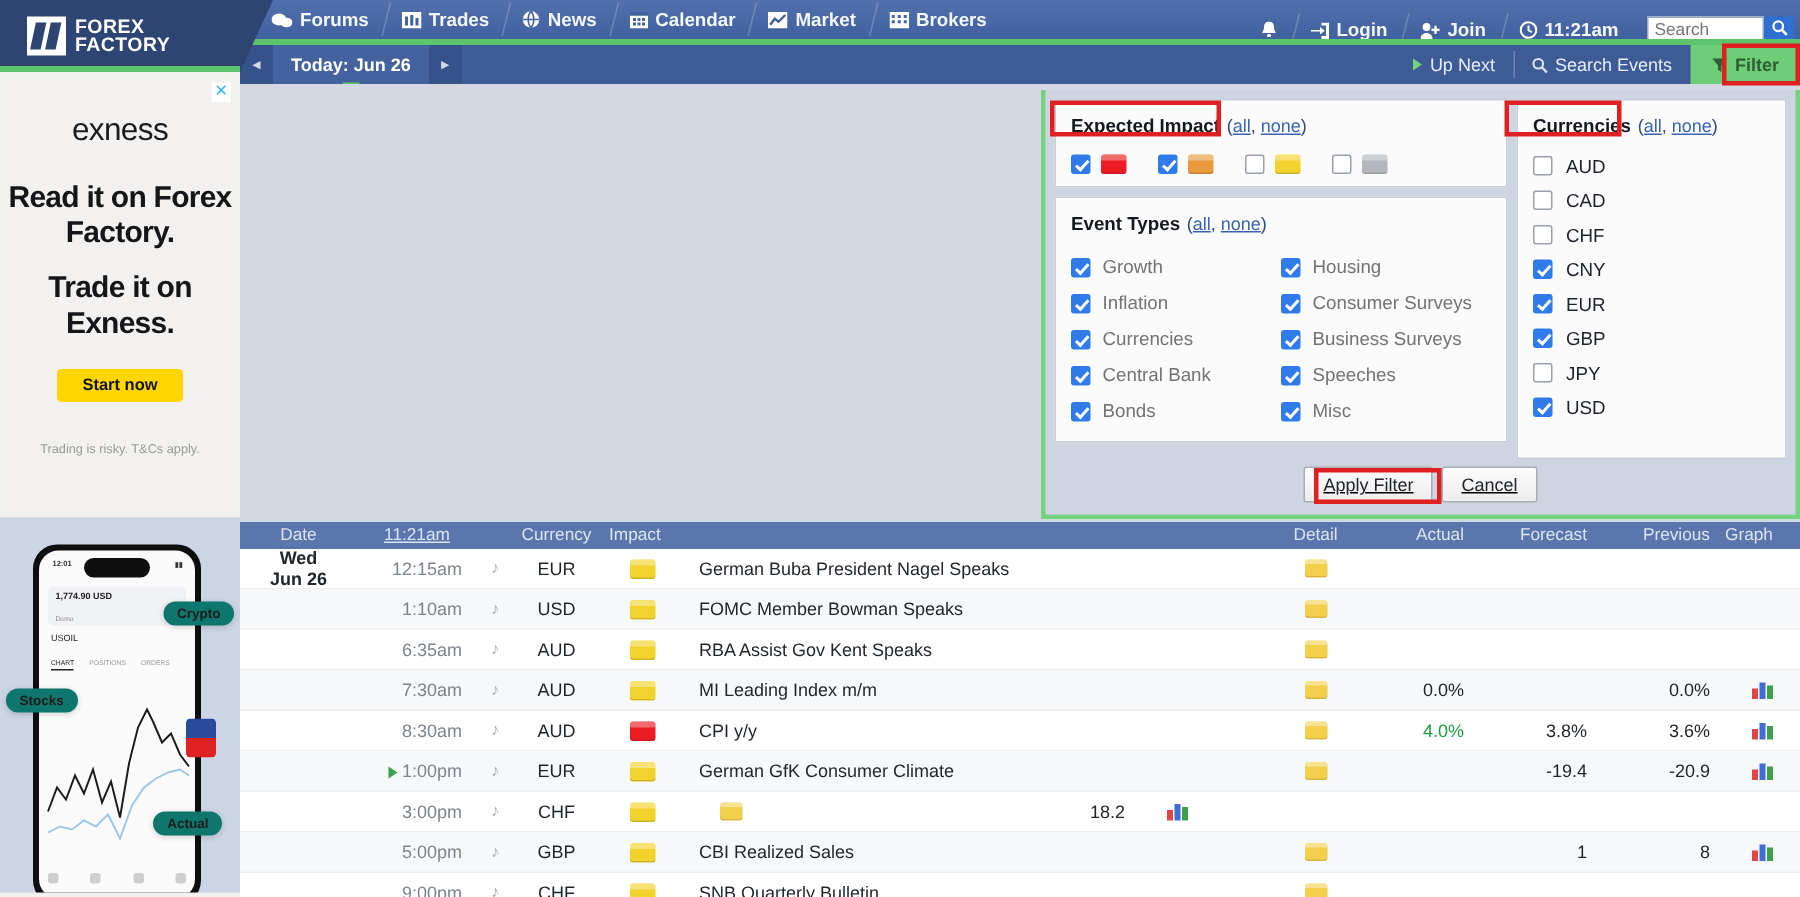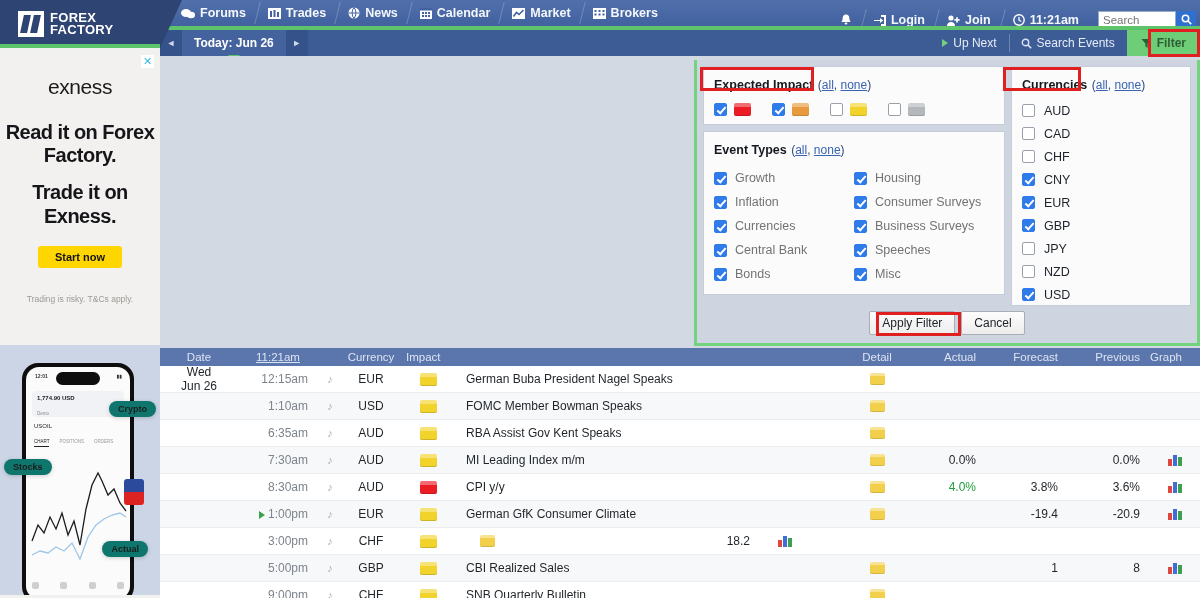--- a/index.html
+++ b/index.html
@@ -222,21 +222,21 @@
   .et-box{ margin-top:6px; }
   .et-grid{ display:flex; margin-top:8px; }
   .et-col{ width:145px; }
   .et-item{ display:flex; align-items:center; gap:8px; height:24px; font-size:12.5px; color:#737373; cursor:pointer; }
 
   .cur-box{ height:240px; }
   .cur-item{ display:flex; align-items:center; gap:9px; height:23px; font-size:12.5px; color:#1e232b; cursor:pointer; }
 
   .fp-actions{
     position:absolute; bottom:8px; left:0; right:0; display:flex; justify-content:center;
-    gap:6px; align-items:center;
+    gap:6px; align-items:center;text-decoration:underline;
   }
   .btn{
     background: linear-gradient(#fdfdfd,#ededed);
     border:1px solid #a9adb4; border-radius:2px;
     font-size:12px; color:#20242b; padding:4px 12px; cursor:pointer;
     font-family:"Liberation Sans",sans-serif;
   }
 
   
   .cal{
@@ -264,21 +264,21 @@
   .c-prev{ width:82px; text-align:right; padding-right:6px; }
   .c-graph{ width:54px; display:flex; justify-content:center; padding-left:4px;}
 
   .cal-head .c-date,.cal-head .c-cur,.cal-head .c-imp,
   .cal-head .c-detail,.cal-head .c-act,.cal-head .c-fore,
   .cal-head .c-prev,.cal-head .c-graph{ text-align:center; display:block; }
   .cal-head .c-time{ text-align:center; padding-right:0; color:#dde4f1; text-decoration:underline; }
   .cal-head .c-event{ padding-left:10px; }
   .cal-head .c-act,.cal-head .c-fore,.cal-head .c-prev{ padding-right:6px; text-align:right; }
 
-  .date-cell{ font-weight:normal; font-size:12px; line-height:14px; color:#22272c; text-align:center; }
+  .date-cell{ font-weight:bold; font-size:12px; line-height:14px; color:#22272c; text-align:center; }
   .val-green{ color:#1f9e3e; }
   .play{
     display:inline-block; width:0;height:0;
     border-left:6px solid #3aa24a; border-top:4px solid transparent; border-bottom:4px solid transparent;
     margin-right:3px; vertical-align:middle;
   }
   .det-ico{
     width:15px; height:12px; background:#f2d04b; border-radius:2px; position:relative;
     box-shadow: inset 0 -1px 0 rgba(0,0,0,.12);
   }
@@ -634,24 +634,20 @@
           </div>
           <div class="cur-item">
             <span class="cb on"></span>
             <span>GBP</span>
           </div>
           <div class="cur-item">
             <span class="cb"></span>
             <span>JPY</span>
           </div>
           <div class="cur-item">
-            <span class="cb"></span>
-            <span>NZD</span>
-          </div>
-          <div class="cur-item">
             <span class="cb on"></span>
             <span>USD</span>
           </div>
         </div>
       </div>
     </div>
   </div>
 
   <div class="fp-actions">
     <button class="btn">Apply Filter</button>

